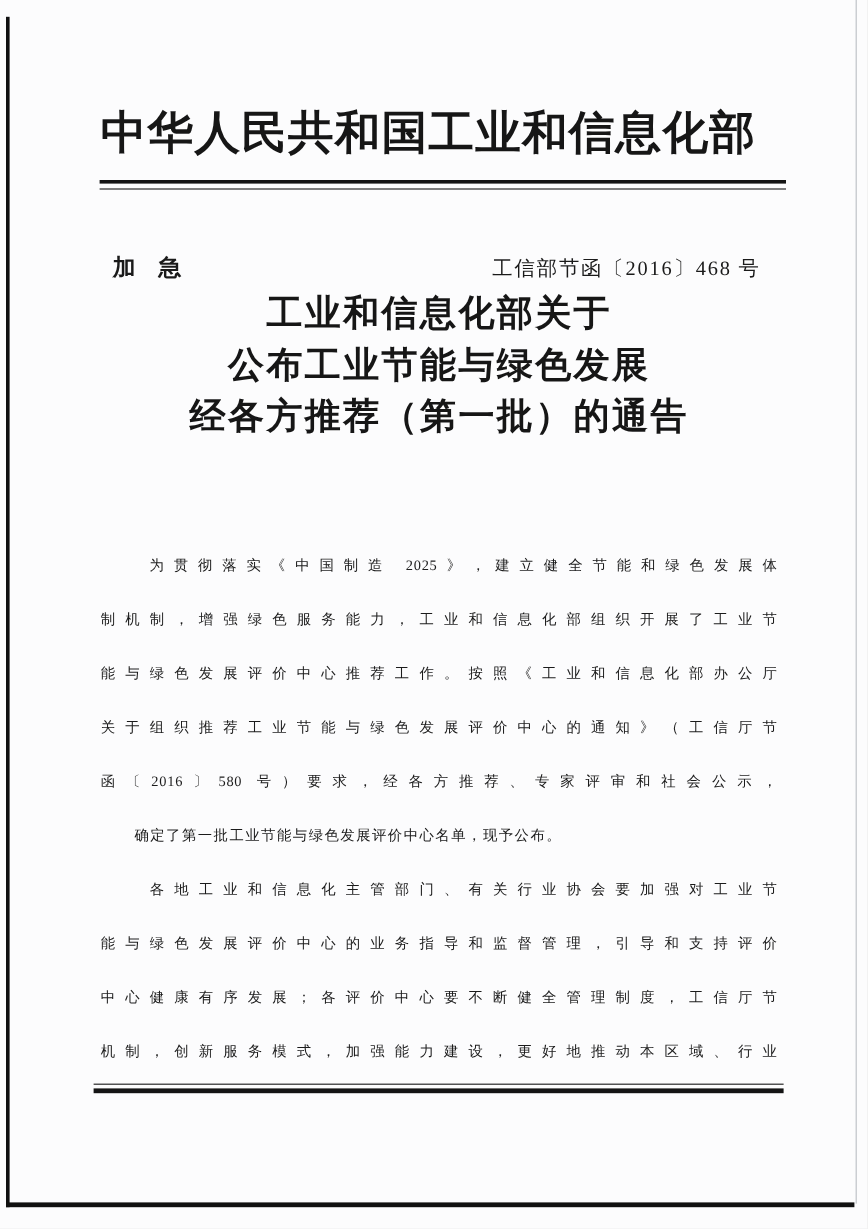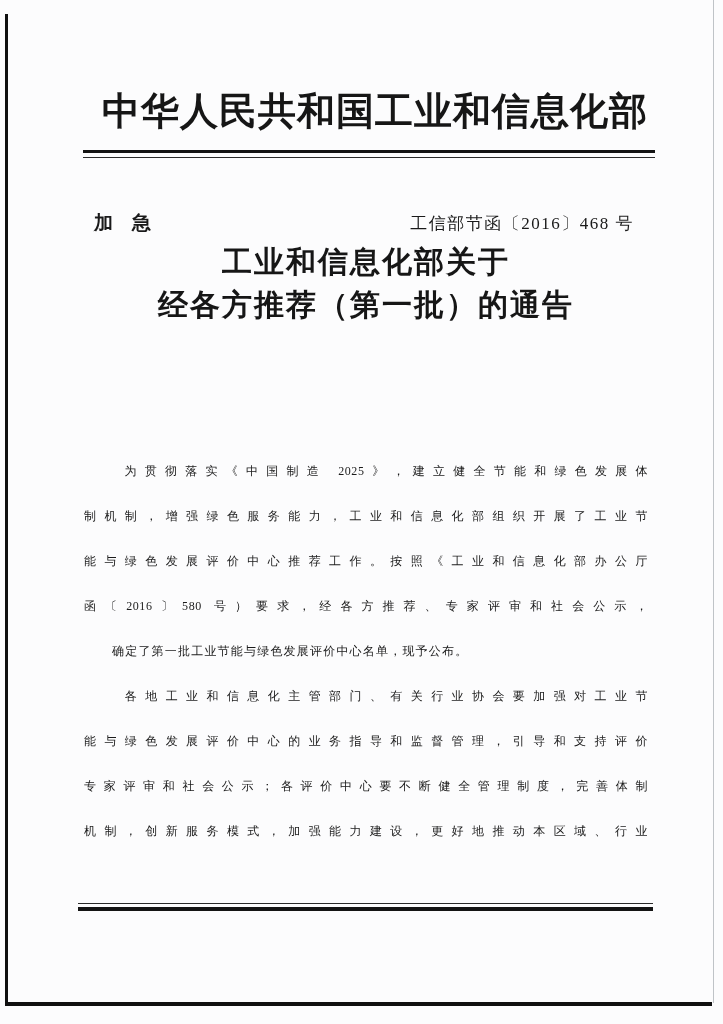--- a/index.html
+++ b/index.html
@@ -22,21 +22,21 @@
     position: absolute; left: 5px; top: 1002px;
     width: 707px; height: 4px; background: #101010;
   }
   .scan-right {
     position: absolute; left: 713px; top: 0;
     width: 1px; height: 1003px; background: #bfc3c7;
   }
   
   .org-name {
     position: absolute; left: 84px; top: 86px; width: 564px;
-    margin: 0; text-align: right;
+    margin: 0; text-align: left;
     font-size: 38px; font-weight: bold; letter-spacing: 1px;
     line-height: 50px; color: #161616; white-space: nowrap;
   }
   .header-rule { position: absolute; left: 83px; top: 150px; width: 572px; }
   .header-rule .thick { height: 3px; background: #141414; }
   .header-rule .thin  { height: 1px; background: #2a2a2a; margin-top: 4px; }
   
   .meta-row {
     position: absolute; left: 84px; top: 174px; width: 564px;
     display: flex; justify-content: space-between; align-items: baseline;
@@ -87,32 +87,34 @@
     <div class="thin"></div>
   </div>
 
   <div class="meta-row">
     <span class="urgency">加　急</span>
     <span class="doc-number">工信部节函〔2016〕468 号</span>
   </div>
 
   <div class="doc-title">
     <div>工业和信息化部关于</div>
+    <div>公布工业节能与绿色发展</div>
     <div>经各方推荐（第一批）的通告</div>
   </div>
 
   <div class="body-text">
     <div class="bl j">　　为贯彻落实《中国制造 2025》，建立健全节能和绿色发展体</div>
     <div class="bl j">制机制，增强绿色服务能力，工业和信息化部组织开展了工业节</div>
     <div class="bl j">能与绿色发展评价中心推荐工作。按照《工业和信息化部办公厅</div>
+    <div class="bl j">关于组织推荐工业节能与绿色发展评价中心的通知》（工信厅节</div>
     <div class="bl j">函〔2016〕580 号）要求，经各方推荐、专家评审和社会公示，</div>
     <div class="bl last">确定了第一批工业节能与绿色发展评价中心名单，现予公布。</div>
     <div class="bl j">　　各地工业和信息化主管部门、有关行业协会要加强对工业节</div>
     <div class="bl j">能与绿色发展评价中心的业务指导和监督管理，引导和支持评价</div>
-    <div class="bl j">专家评审和社会公示；各评价中心要不断健全管理制度，完善体制</div>
+    <div class="bl j">中心健康有序发展；各评价中心要不断健全管理制度，工信厅节</div>
     <div class="bl j">机制，创新服务模式，加强能力建设，更好地推动本区域、行业</div>
   </div>
 
   <div class="footer-rule">
     <div class="thin"></div>
     <div class="thick"></div>
   </div>
 
 </div>
 

